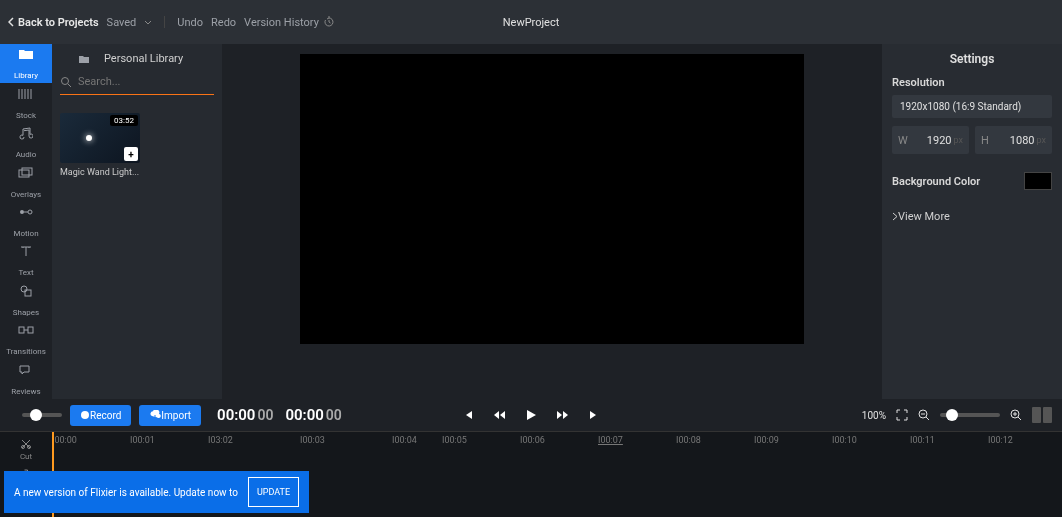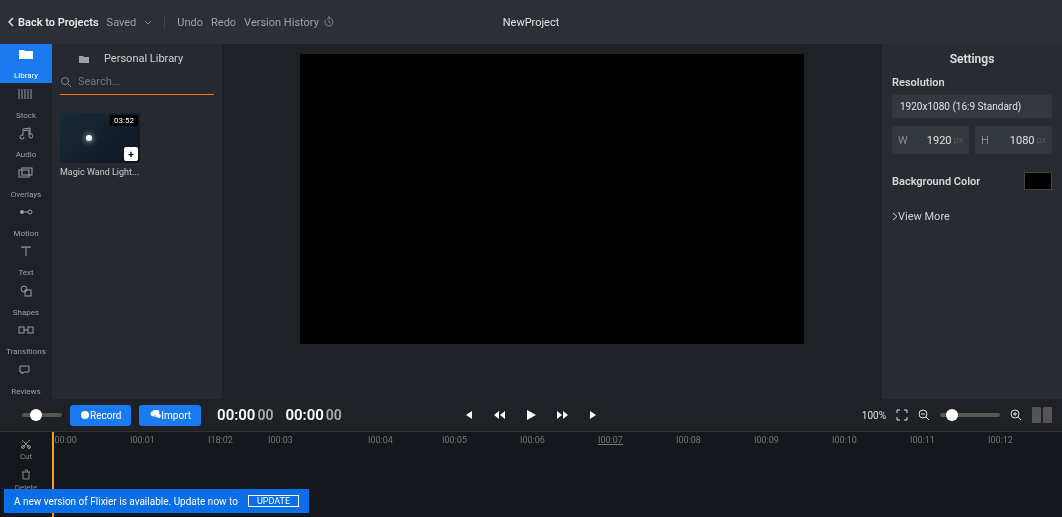--- a/index.html
+++ b/index.html
@@ -68,21 +68,21 @@
 
 .timeline { height:100px; background:#14171b; border-top:1px solid #333; display:flex;}
 .tl-tools { width:52px; display:flex; flex-direction:column; align-items:center; padding-top:6px; gap:8px;}
 .tl-tool { font-size:8px; color:#888; display:flex; flex-direction:column; align-items:center; gap:2px; cursor:pointer;}
 .tl-area { flex:1; position:relative;}
 .ruler { height:18px; position:relative; font-size:9px; color:#777;}
 .ruler span { position:absolute; top:3px;}
 .playhead { position:absolute; left:0; top:0; bottom:0; width:2px; background:#ff9a1f;}
 
 .update-banner { position:absolute; left:4px; bottom:4px; background:#0a6ee8; color:#fff; font-size:10px; padding:6px 10px; display:flex; align-items:center; gap:10px;}
-.upd-btn { border:1px solid #fff; padding:0 8px; font-size:9px; cursor:pointer;}
+.upd-btn { border:1px solid #fff; padding:9px 8px; font-size:9px; cursor:pointer;}
 svg{display:block;}
 </style>
 </head>
 <body>
 
 <div class="topbar">
   <div class="tb-left">
     <div class="back">
       <svg width="6" height="10" viewBox="0 0 6 10">
           <path d="M5 1 1 5l4 4" stroke="#e0e0e0" stroke-width="1.5" fill="none"></path>
@@ -355,23 +355,23 @@
       <svg width="10" height="12" viewBox="0 0 10 12">
           <path d="M1 3h8M2 3v7h6V3M3.5 1h3v2" stroke="#888" fill="none"></path>
         </svg>
       <span>Delete</span>
     </div>
   </div>
   <div class="tl-area">
     <div class="ruler" id="ruler">
         <span style="left: 0px;">I00:00</span>
         <span style="left: 78px;">I00:01</span>
-        <span style="left: 156px;">I18:02</span>
-        <span style="left: 216px;">I00:03</span>
-        <span style="left: 308px; padding-left: 8px;">I00:04</span>
+        <span style="left: 156px;">I03:02</span>
+        <span style="left: 248px;">I00:03</span>
+        <span style="left: 332px; padding-left: 8px;">I00:04</span>
         <span style="left: 390px;">I00:05</span>
         <span style="left: 468px;">I00:06</span>
         <span style="left: 546px; text-decoration: underline;">I00:07</span>
         <span style="left: 624px;">I00:08</span>
         <span style="left: 702px;">I00:09</span>
         <span style="left: 780px;">I00:10</span>
         <span style="left: 858px;">I00:11</span>
         <span style="left: 936px;">I00:12</span>
       </div>
     <div class="playhead"></div>

